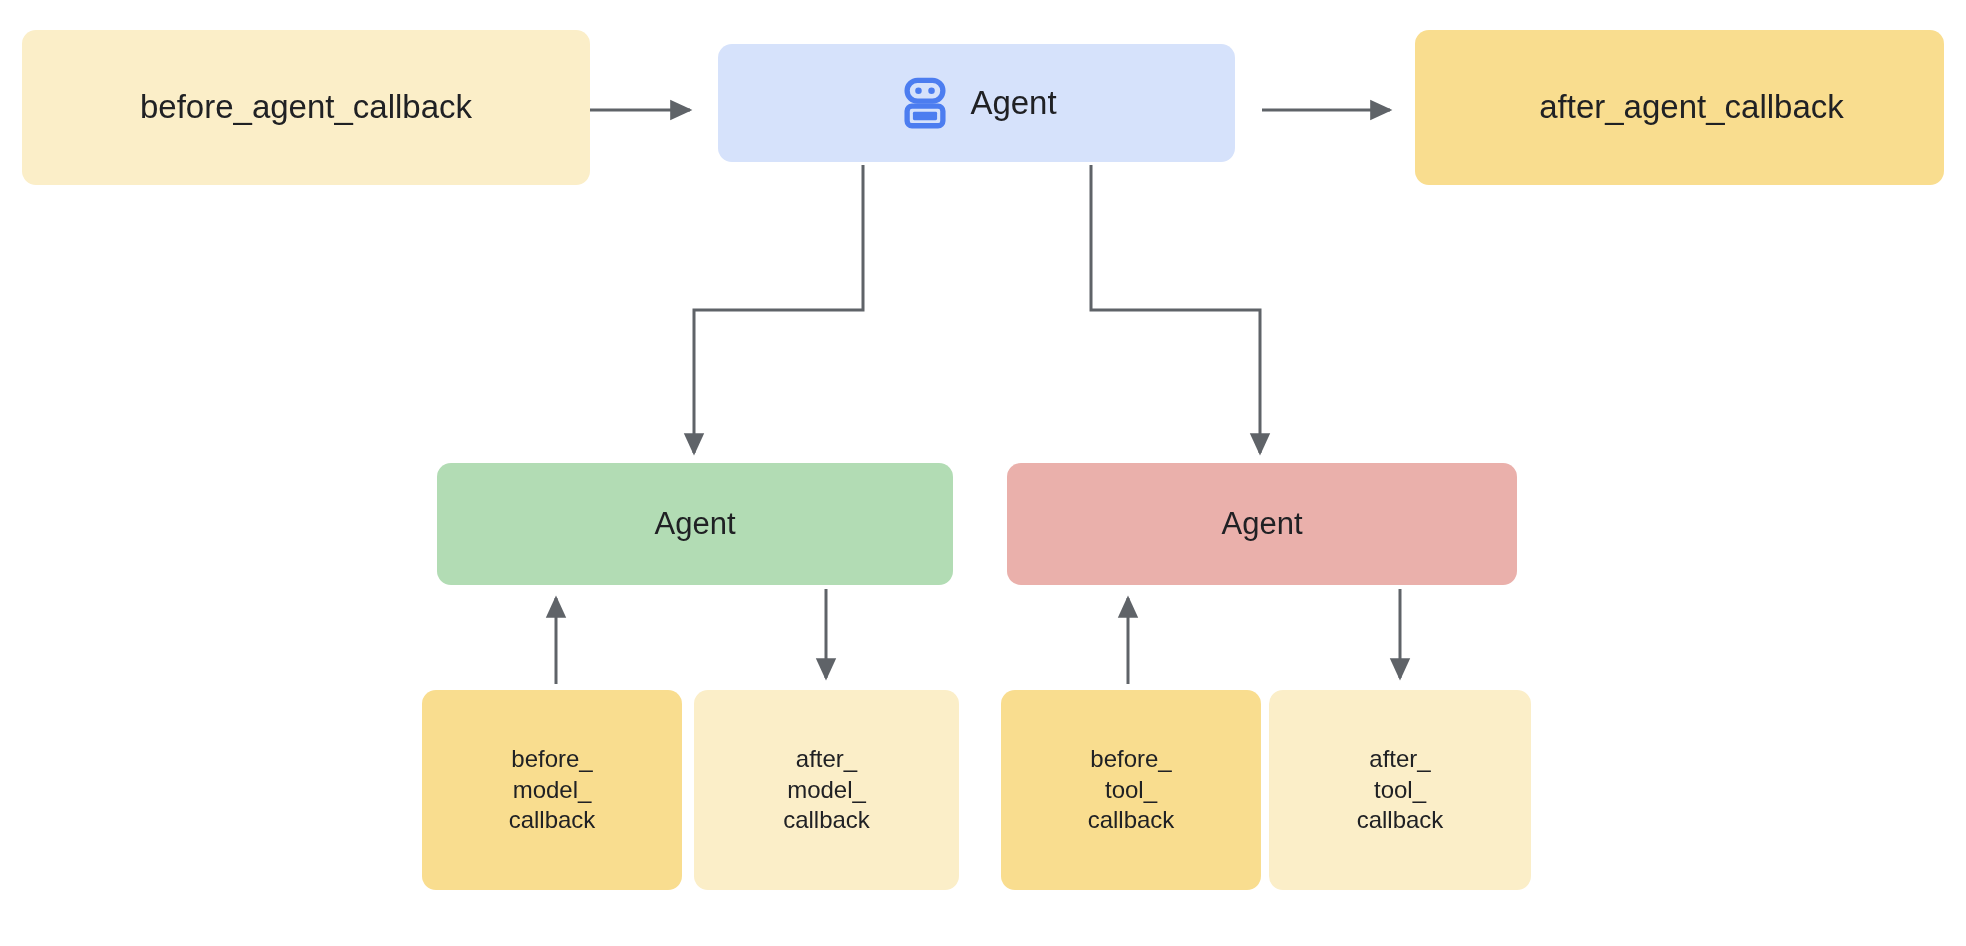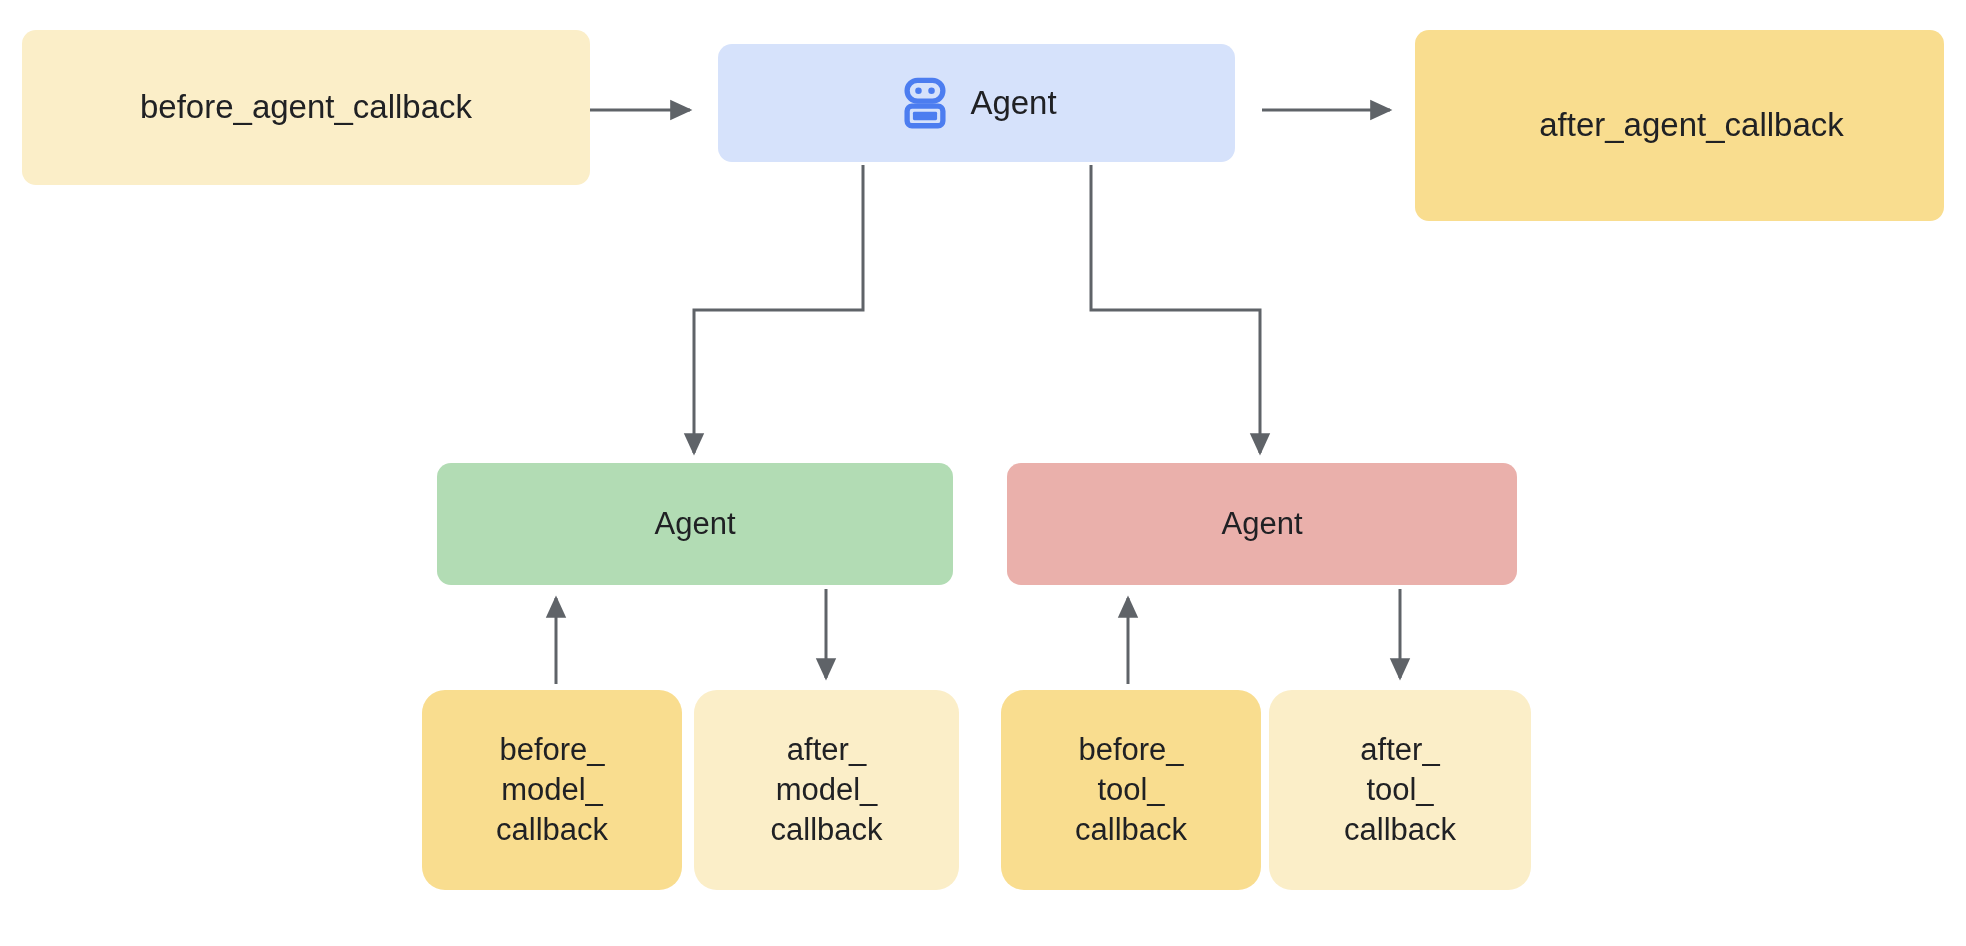--- a/index.html
+++ b/index.html
@@ -35,21 +35,21 @@
     justify-content: center;
     border-radius: 14px;
     color: #202124;
     text-align: center;
     line-height: 1.28;
     white-space: pre-line;
     user-select: none;
   }
   .node-lg { font-size: 33px; }
   .node-md { font-size: 31px; }
-  .node-sm { font-size: 31px; border-radius: 23px; }
+  .node-sm { font-size: 24px; }
 
   .node-agent {
     gap: 16px;
     flex-direction: row;
   }
   .agent-icon {
     display: block;
     width: 58px;
     height: 58px;
     flex: 0 0 auto;
@@ -81,21 +81,21 @@
 
   <div id="nodes-layer">
       <div class="node node-lg" style="left: 22px; top: 30px; width: 568px; height: 155px; background: rgb(251, 238, 200);"><span class="agent-label">before_agent_callback</span></div>
       <div class="node node-lg node-agent" style="left: 718px; top: 44px; width: 517px; height: 118px; background: rgb(214, 226, 251);"><svg class="agent-icon" viewBox="0 0 24 24">
           <rect x="4.6" y="2.6" width="14.8" height="8.6" rx="4.3" fill="none" stroke="#4c7df0" stroke-width="2.2"></rect>
           <circle cx="9.3" cy="6.9" r="1.35" fill="#4c7df0"></circle>
           <circle cx="14.7" cy="6.9" r="1.35" fill="#4c7df0"></circle>
           <rect x="4.6" y="13.3" width="14.8" height="8.1" rx="2.0" fill="none" stroke="#4c7df0" stroke-width="2.2"></rect>
           <rect x="7.0" y="15.6" width="10.0" height="3.5" rx="0.6" fill="#4c7df0"></rect>
         </svg><span class="agent-label">Agent</span></div>
-      <div class="node node-lg" style="left: 1415px; top: 30px; width: 529px; height: 191px; background: rgb(249, 221, 143); padding-left: 24px;"><span class="agent-label">after_agent_callback</span></div>
+      <div class="node node-lg" style="left: 1415px; top: 30px; width: 529px; height: 155px; background: rgb(249, 221, 143); padding-left: 24px;"><span class="agent-label">after_agent_callback</span></div>
       <div class="node node-md" style="left: 437px; top: 463px; width: 516px; height: 122px; background: rgb(178, 220, 180);"><span class="agent-label">Agent</span></div>
       <div class="node node-md" style="left: 1007px; top: 463px; width: 510px; height: 122px; background: rgb(234, 176, 171);"><span class="agent-label">Agent</span></div>
       <div class="node node-sm" style="left: 422px; top: 690px; width: 260px; height: 200px; background: rgb(249, 221, 143);"><span class="agent-label">before_
 model_
 callback</span></div>
       <div class="node node-sm" style="left: 694px; top: 690px; width: 265px; height: 200px; background: rgb(251, 238, 200);"><span class="agent-label">after_
 model_
 callback</span></div>
       <div class="node node-sm" style="left: 1001px; top: 690px; width: 260px; height: 200px; background: rgb(249, 221, 143);"><span class="agent-label">before_
 tool_

